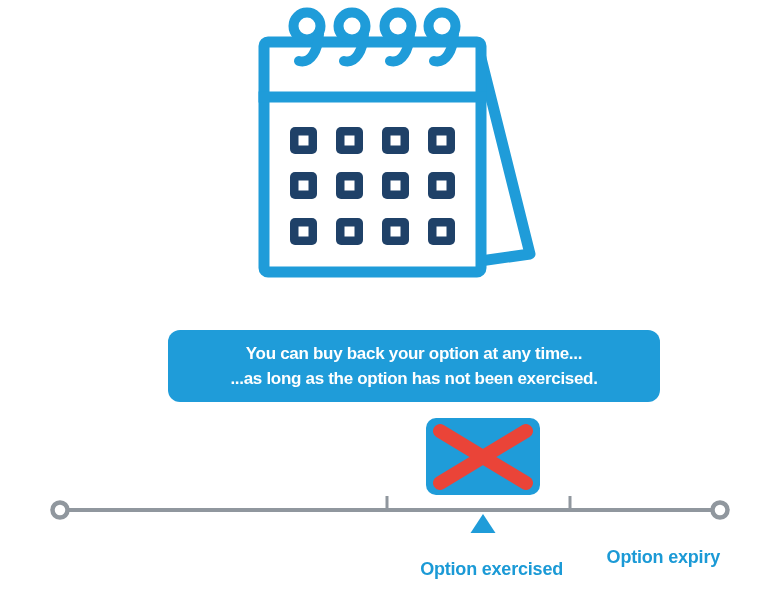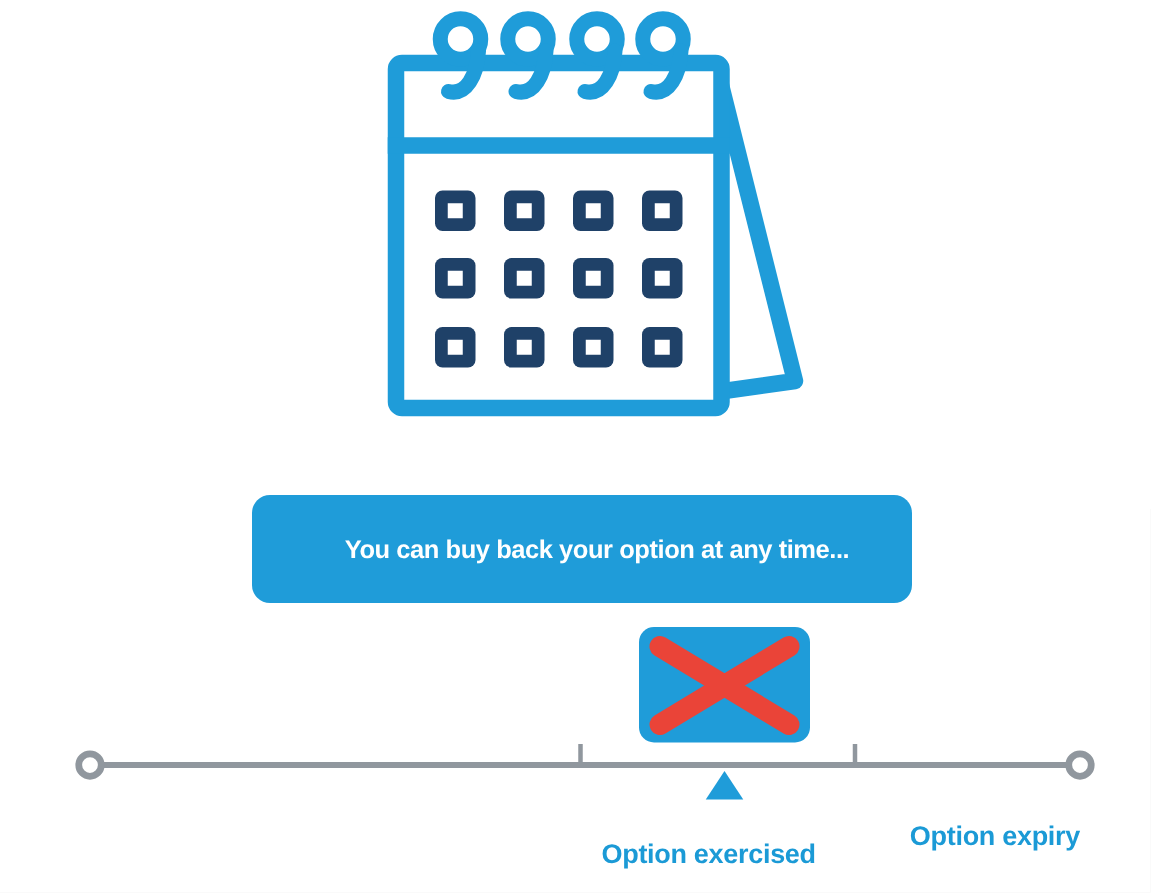--- a/index.html
+++ b/index.html
@@ -25,36 +25,36 @@
   .fill-white-stroke-blue{stroke:var(--c-blue);fill:#fff;}
   .fill-navy{fill:var(--c-navy);}
   .fill-white{fill:#fff;}
   .fill-blue{fill:var(--c-blue);}
   .stroke-red{stroke:var(--c-red);fill:none;}
   .stroke-gray{stroke:var(--c-gray);fill:none;}
   .node{stroke:var(--c-gray);fill:#fff;}
 
   .bubble{
     position:absolute;
-    left:168px;top:330px;width:420px;height:72px;
+    left:168px;top:330px;width:492px;height:72px;
     background:var(--c-blue);
     border-radius:12px;
     display:flex;flex-direction:column;justify-content:center;align-items:center;
     color:#fff;font-weight:bold;font-size:17px;line-height:25px;
-    letter-spacing:-0.3px;text-align:center;padding-left:20px;
+    letter-spacing:-0.3px;text-align:center;
   }
   .tl-label{
     position:absolute;
     color:var(--c-text_blue);
     font-weight:bold;font-size:18px;line-height:22px;
     letter-spacing:-0.2px;
     white-space:nowrap;
   }
   .lbl-start{left:37px;top:534px;text-align:left;}
-  .lbl-event{left:401px;top:558px;width:200px;text-align:left;}
+  .lbl-event{left:363px;top:558px;width:200px;text-align:right;}
   .lbl-end{left:570px;top:546px;width:150px;text-align:right;}
 </style>
 </head>
 <body>
 
 <div class="stage">
 
   <svg width="767" height="595" viewBox="0 0 767 595">
 
     <g>
@@ -117,18 +117,19 @@
       <path d="M 387 496 L 387 508" class="stroke-gray" stroke-width="3"></path>
       <path d="M 570 496 L 570 508" class="stroke-gray" stroke-width="3"></path>
       <circle cx="60" cy="510" r="7.5" class="node" stroke-width="4.5"></circle>
       <circle cx="720" cy="510" r="7.5" class="node" stroke-width="4.5"></circle>
       <path d="M 483 514 L 495.5 533 L 470.5 533 Z" class="fill-blue"></path>
     </g>
   </svg>
 
   <div class="bubble">
     <div>You can buy back your option at any time...</div>
+    <div>...as long as the option has not been exercised.</div>
   </div>
 
   <div class="tl-label lbl-event">Option exercised</div>
   <div class="tl-label lbl-end">Option expiry</div>
 
 </div>
 
 </body></html>

